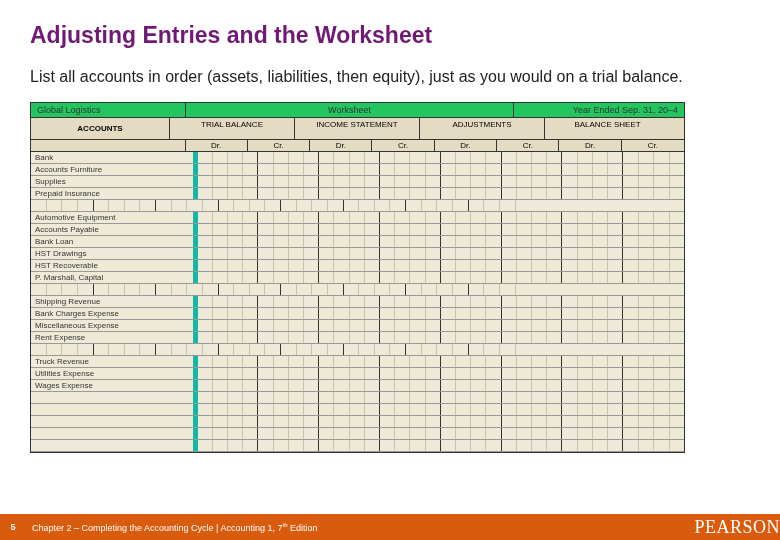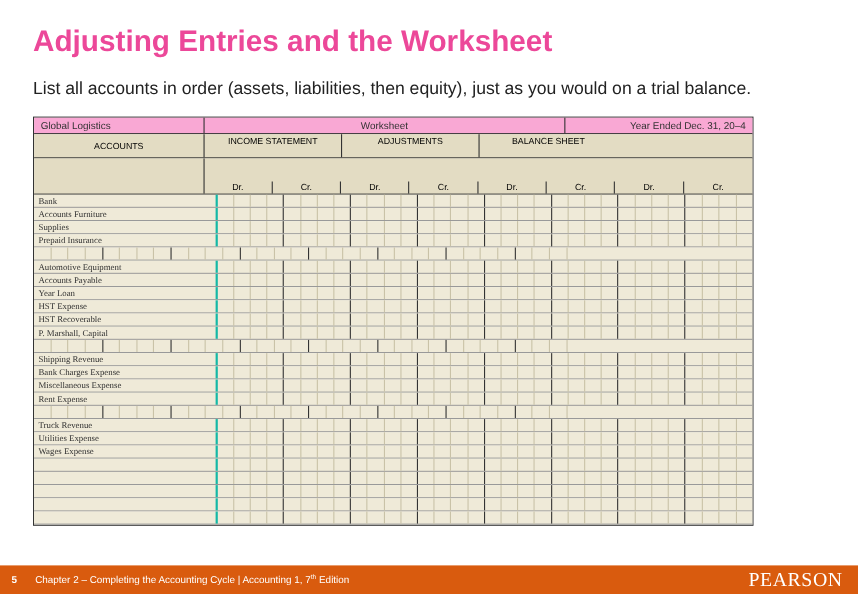--- a/index.html
+++ b/index.html
@@ -3,99 +3,98 @@
 <meta charset="utf-8">
 <style>
   * { box-sizing: border-box; margin: 0; padding: 0; }
   body {
     width: 780px; height: 540px;
     font-family: Verdana, Geneva, sans-serif;
     position: relative;
     background: #fff;
   }
   .slide-title {
-    color: #ec4899;
+    color: #701a75;
     font-weight: bold;
-    font-size: 27px;
+    font-size: 23px;
     padding: 22px 18px 0 30px;
   }
   .body-text {
     color: #222;
     font-size: 16px;
     padding: 18px 30px 0 30px;
     line-height: 1.3;
   }
   .sheet-wrap {
     margin: 14px 30px 0 30px;
     width: 655px;
     border: 1px solid #333;
     font-family: Arial, sans-serif;
   }
   .hdr1 {
     display: flex;
     border-bottom: 1px solid #333;
-    background: #f9a8d4;
+    background: #22c55e;
     font-size: 9px;
     color: #333;
   }
   .hdr1 > div { padding: 2px 6px; }
   .h1-company { width: 155px; border-right: 1px solid #333; }
   .h1-ws { flex: 1; border-right: 1px solid #333; text-align: center; }
   .h1-date { width: 170px; text-align: right; }
   .hdr2 {
     display: flex;
     border-bottom: 1px solid #333;
     background: #E3DCC3;
     font-size: 8px;
   }
   .h2-acc {
-    width: 155px;
+    width: 139px;
     border-right: 1px solid #333;
     text-align: center;
     padding: 6px 16px;
+    font-weight: bold;
   }
   .h2-group {
     width: 125px;
     border-right: 1px solid #333;
     text-align: center;
     padding: 2px 0;
   }
   .h2-group:last-child { border-right: none; }
   .hdr3 {
     display: flex;
     border-bottom: 1px solid #333;
     background: #E3DCC3;
     font-size: 8px;
   }
   .h3-acc { width: 155px; border-right: 1px solid #333; }
   .h3-col {
     width: 62.5px;
     border-right: 1px solid #333;
     text-align: center;
     padding: 1px 0;
-    margin-top: 21px;
   }
   .h3-col:last-child { border-right: none; }
   .rows { display: flex; flex-direction: column; }
   .row {
     display: flex;
     height: 12px;
     border-bottom: 1px solid #999;
     font-size: 8px;
     background: #EFEAD8;
   }
   .row .acc {
     width: 171px;
-    border-right: 2px solid #14b8a6;
+    border-right: 5px solid #14b8a6;
     padding: 0 4px;
     white-space: nowrap;
     overflow: hidden;
     color: #333;
     line-height: 12px;
-    font-family: Liberation Serif, serif;
   }
   .row .cell {
     width: 62.5px;
     border-right: 1px solid #333;
     display: flex;
   }
   .row .cell:last-child { border-right: none; }
   .row .cell span { flex: 1; border-right: 1px solid #C9C2A7; }
   .row .cell span:last-child { border-right: none; }
 
@@ -110,42 +109,43 @@
     font-size: 9px;
   }
   .pg {
     width: 26px;
     text-align: center;
     font-weight: bold;
   }
   .chap { padding-left: 6px; }
   .brand {
     position: absolute;
-    right: 14px; bottom: 2px;
+    right: 0; bottom: 2px;
     font-family: Georgia, 'Times New Roman', serif;
     font-size: 18px;
     letter-spacing: 0.5px;
     color: #fff;
   }
   sup { font-size: 6px; }
 </style>
 </head>
 <body>
 
 <div class="slide-title">Adjusting Entries and the Worksheet</div>
 <div class="body-text">List all accounts in order (assets, liabilities, then equity), just as you would on a trial balance.</div>
 
 <div class="sheet-wrap">
   <div class="hdr1">
     <div class="h1-company">Global Logistics</div>
     <div class="h1-ws">Worksheet</div>
-    <div class="h1-date">Year Ended Dec. 31, 20–4</div>
+    <div class="h1-date">Year Ended Sep. 31, 20–4</div>
   </div>
   <div class="hdr2">
     <div class="h2-acc">ACCOUNTS</div>
+    <div class="h2-group">TRIAL BALANCE</div>
     <div class="h2-group">INCOME STATEMENT</div>
     <div class="h2-group">ADJUSTMENTS</div>
     <div class="h2-group">BALANCE SHEET</div>
   </div>
   <div class="hdr3">
     <div class="h3-acc"></div>
     <div class="h3-col">Dr.</div>
     <div class="h3-col">Cr.</div>
     <div class="h3-col">Dr.</div>
     <div class="h3-col">Cr.</div>
@@ -505,72 +505,72 @@
           <span></span>
         </div>
         <div class="cell">
           <span></span>
           <span></span>
           <span></span>
           <span></span>
         </div>
       </div>
       <div class="row">
-        <div class="acc">Year Loan</div>
-        <div class="cell">
-          <span></span>
-          <span></span>
-          <span></span>
-          <span></span>
-        </div>
-        <div class="cell">
-          <span></span>
-          <span></span>
-          <span></span>
-          <span></span>
-        </div>
-        <div class="cell">
-          <span></span>
-          <span></span>
-          <span></span>
-          <span></span>
-        </div>
-        <div class="cell">
-          <span></span>
-          <span></span>
-          <span></span>
-          <span></span>
-        </div>
-        <div class="cell">
-          <span></span>
-          <span></span>
-          <span></span>
-          <span></span>
-        </div>
-        <div class="cell">
-          <span></span>
-          <span></span>
-          <span></span>
-          <span></span>
-        </div>
-        <div class="cell">
-          <span></span>
-          <span></span>
-          <span></span>
-          <span></span>
-        </div>
-        <div class="cell">
-          <span></span>
-          <span></span>
-          <span></span>
-          <span></span>
-        </div>
-      </div>
-      <div class="row">
-        <div class="acc">HST Expense</div>
+        <div class="acc">Bank Loan</div>
+        <div class="cell">
+          <span></span>
+          <span></span>
+          <span></span>
+          <span></span>
+        </div>
+        <div class="cell">
+          <span></span>
+          <span></span>
+          <span></span>
+          <span></span>
+        </div>
+        <div class="cell">
+          <span></span>
+          <span></span>
+          <span></span>
+          <span></span>
+        </div>
+        <div class="cell">
+          <span></span>
+          <span></span>
+          <span></span>
+          <span></span>
+        </div>
+        <div class="cell">
+          <span></span>
+          <span></span>
+          <span></span>
+          <span></span>
+        </div>
+        <div class="cell">
+          <span></span>
+          <span></span>
+          <span></span>
+          <span></span>
+        </div>
+        <div class="cell">
+          <span></span>
+          <span></span>
+          <span></span>
+          <span></span>
+        </div>
+        <div class="cell">
+          <span></span>
+          <span></span>
+          <span></span>
+          <span></span>
+        </div>
+      </div>
+      <div class="row">
+        <div class="acc">HST Drawings</div>
         <div class="cell">
           <span></span>
           <span></span>
           <span></span>
           <span></span>
         </div>
         <div class="cell">
           <span></span>
           <span></span>
           <span></span>

